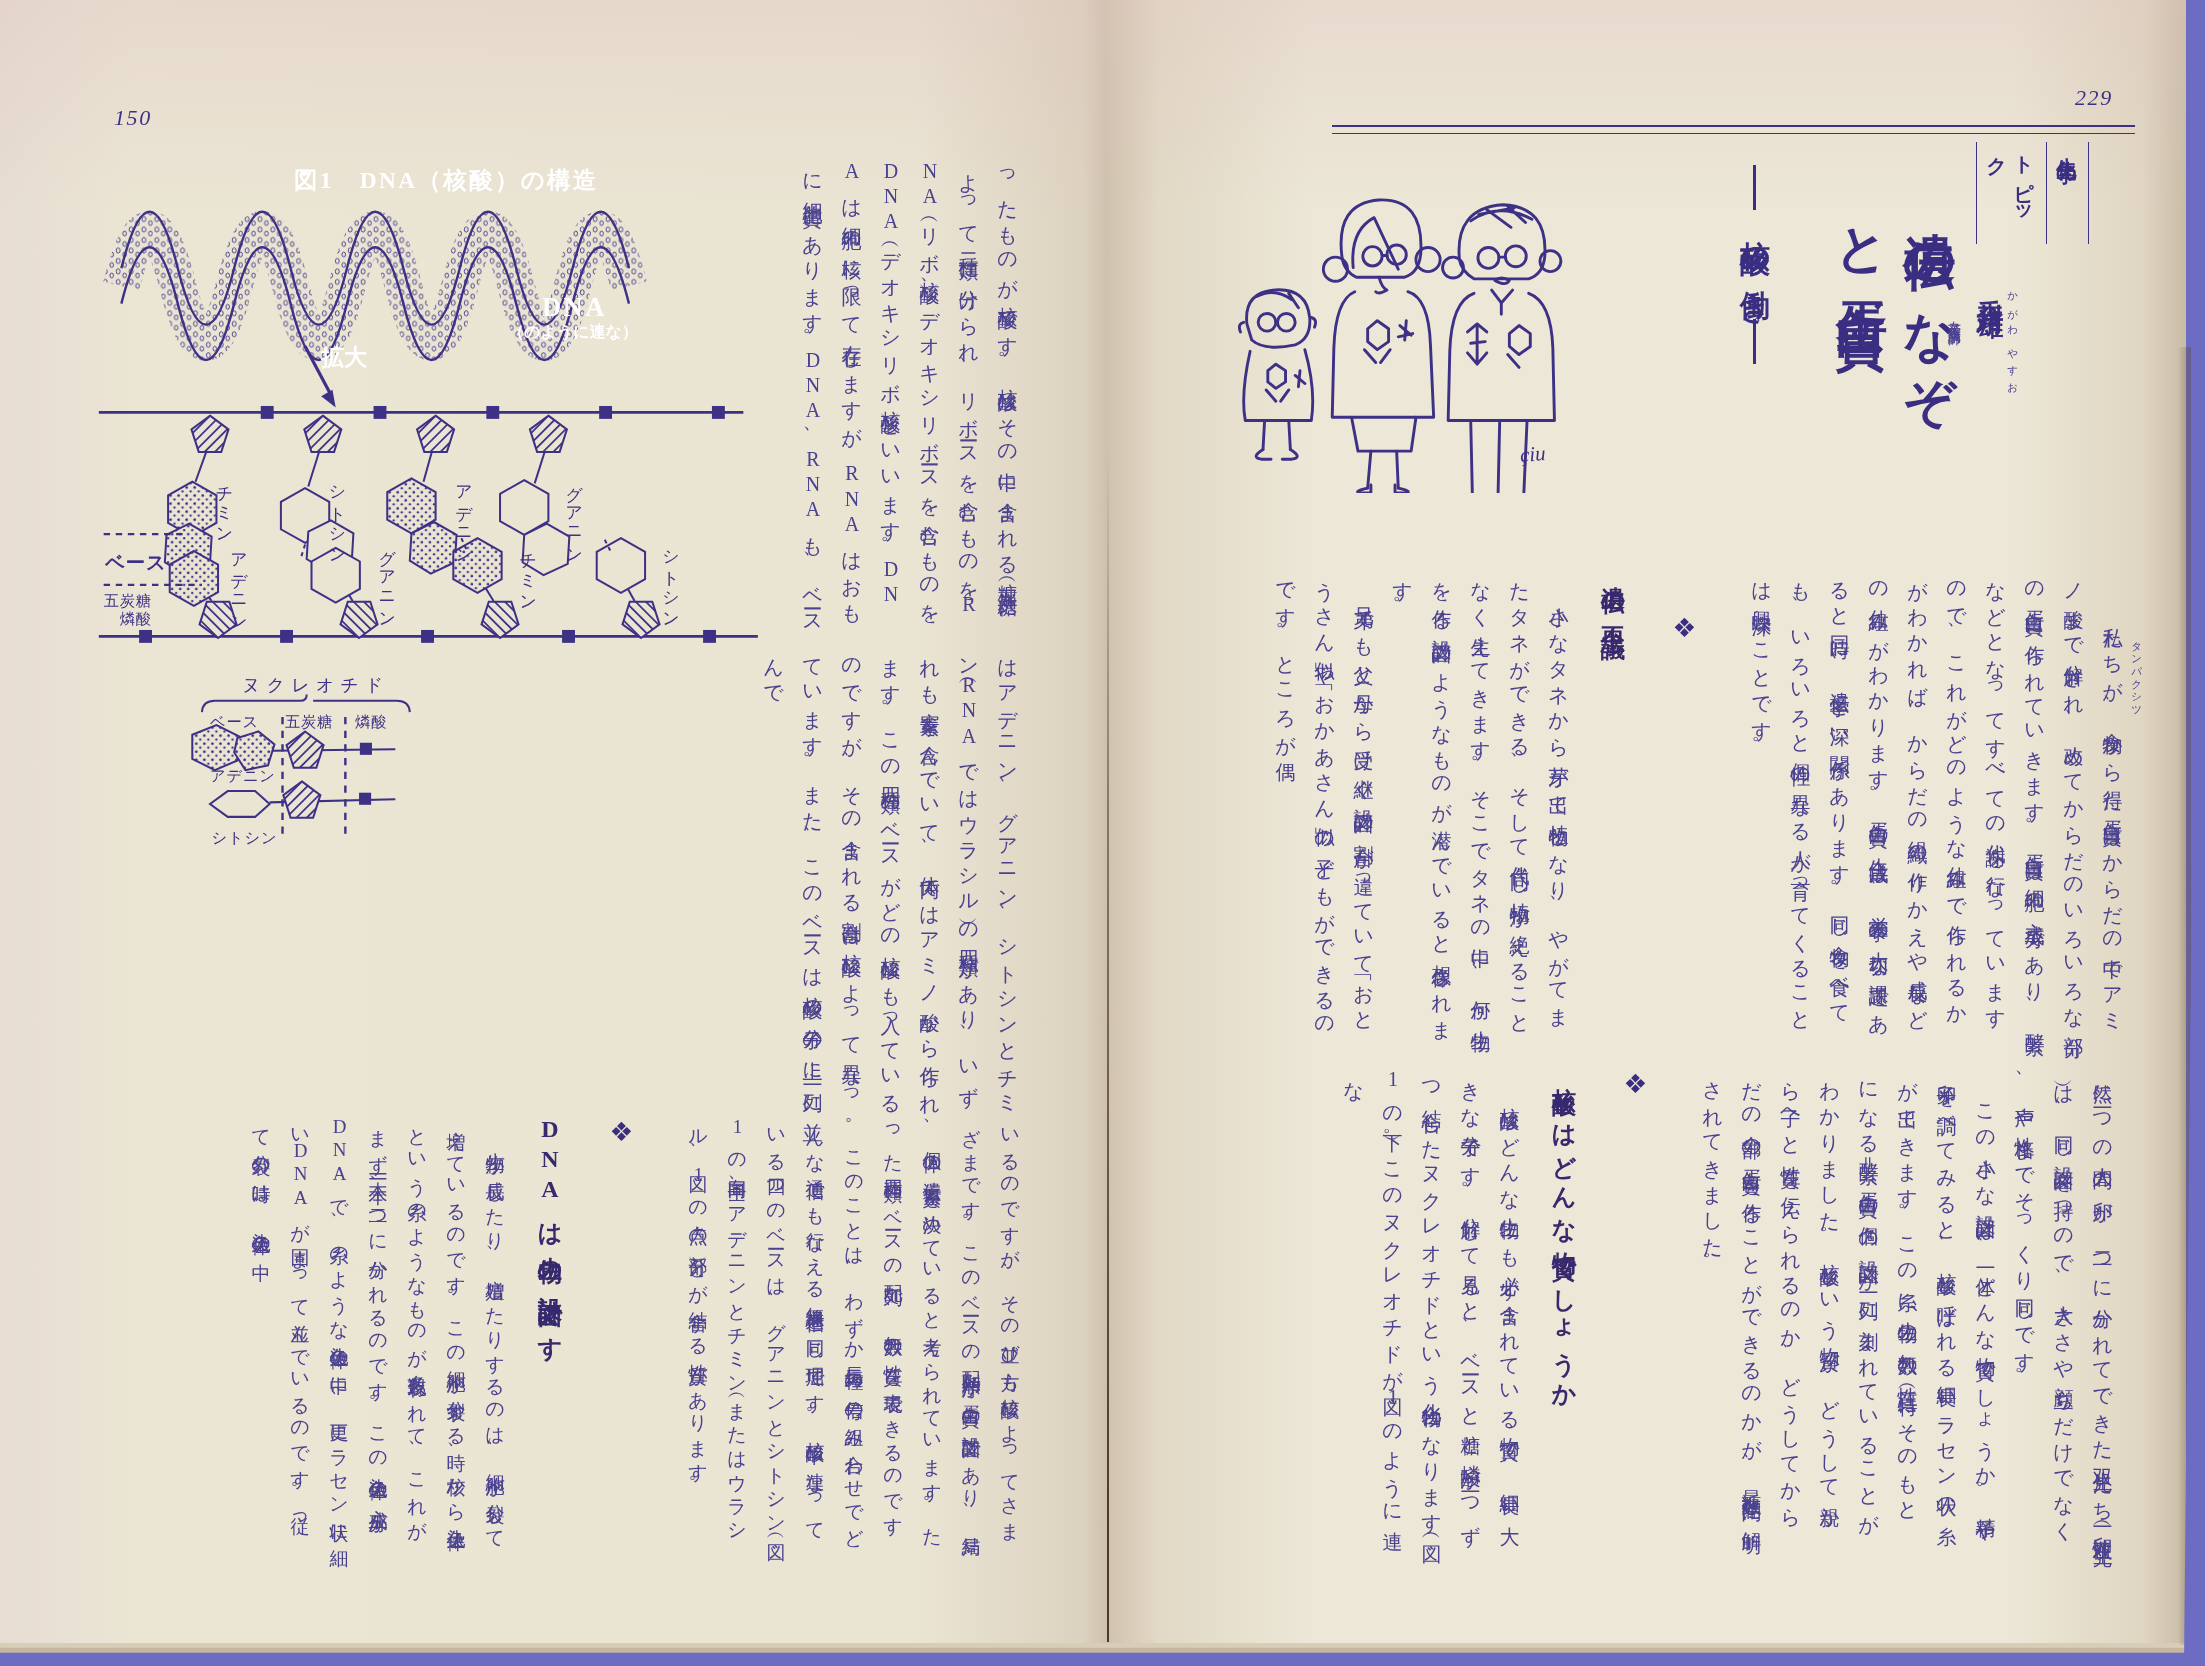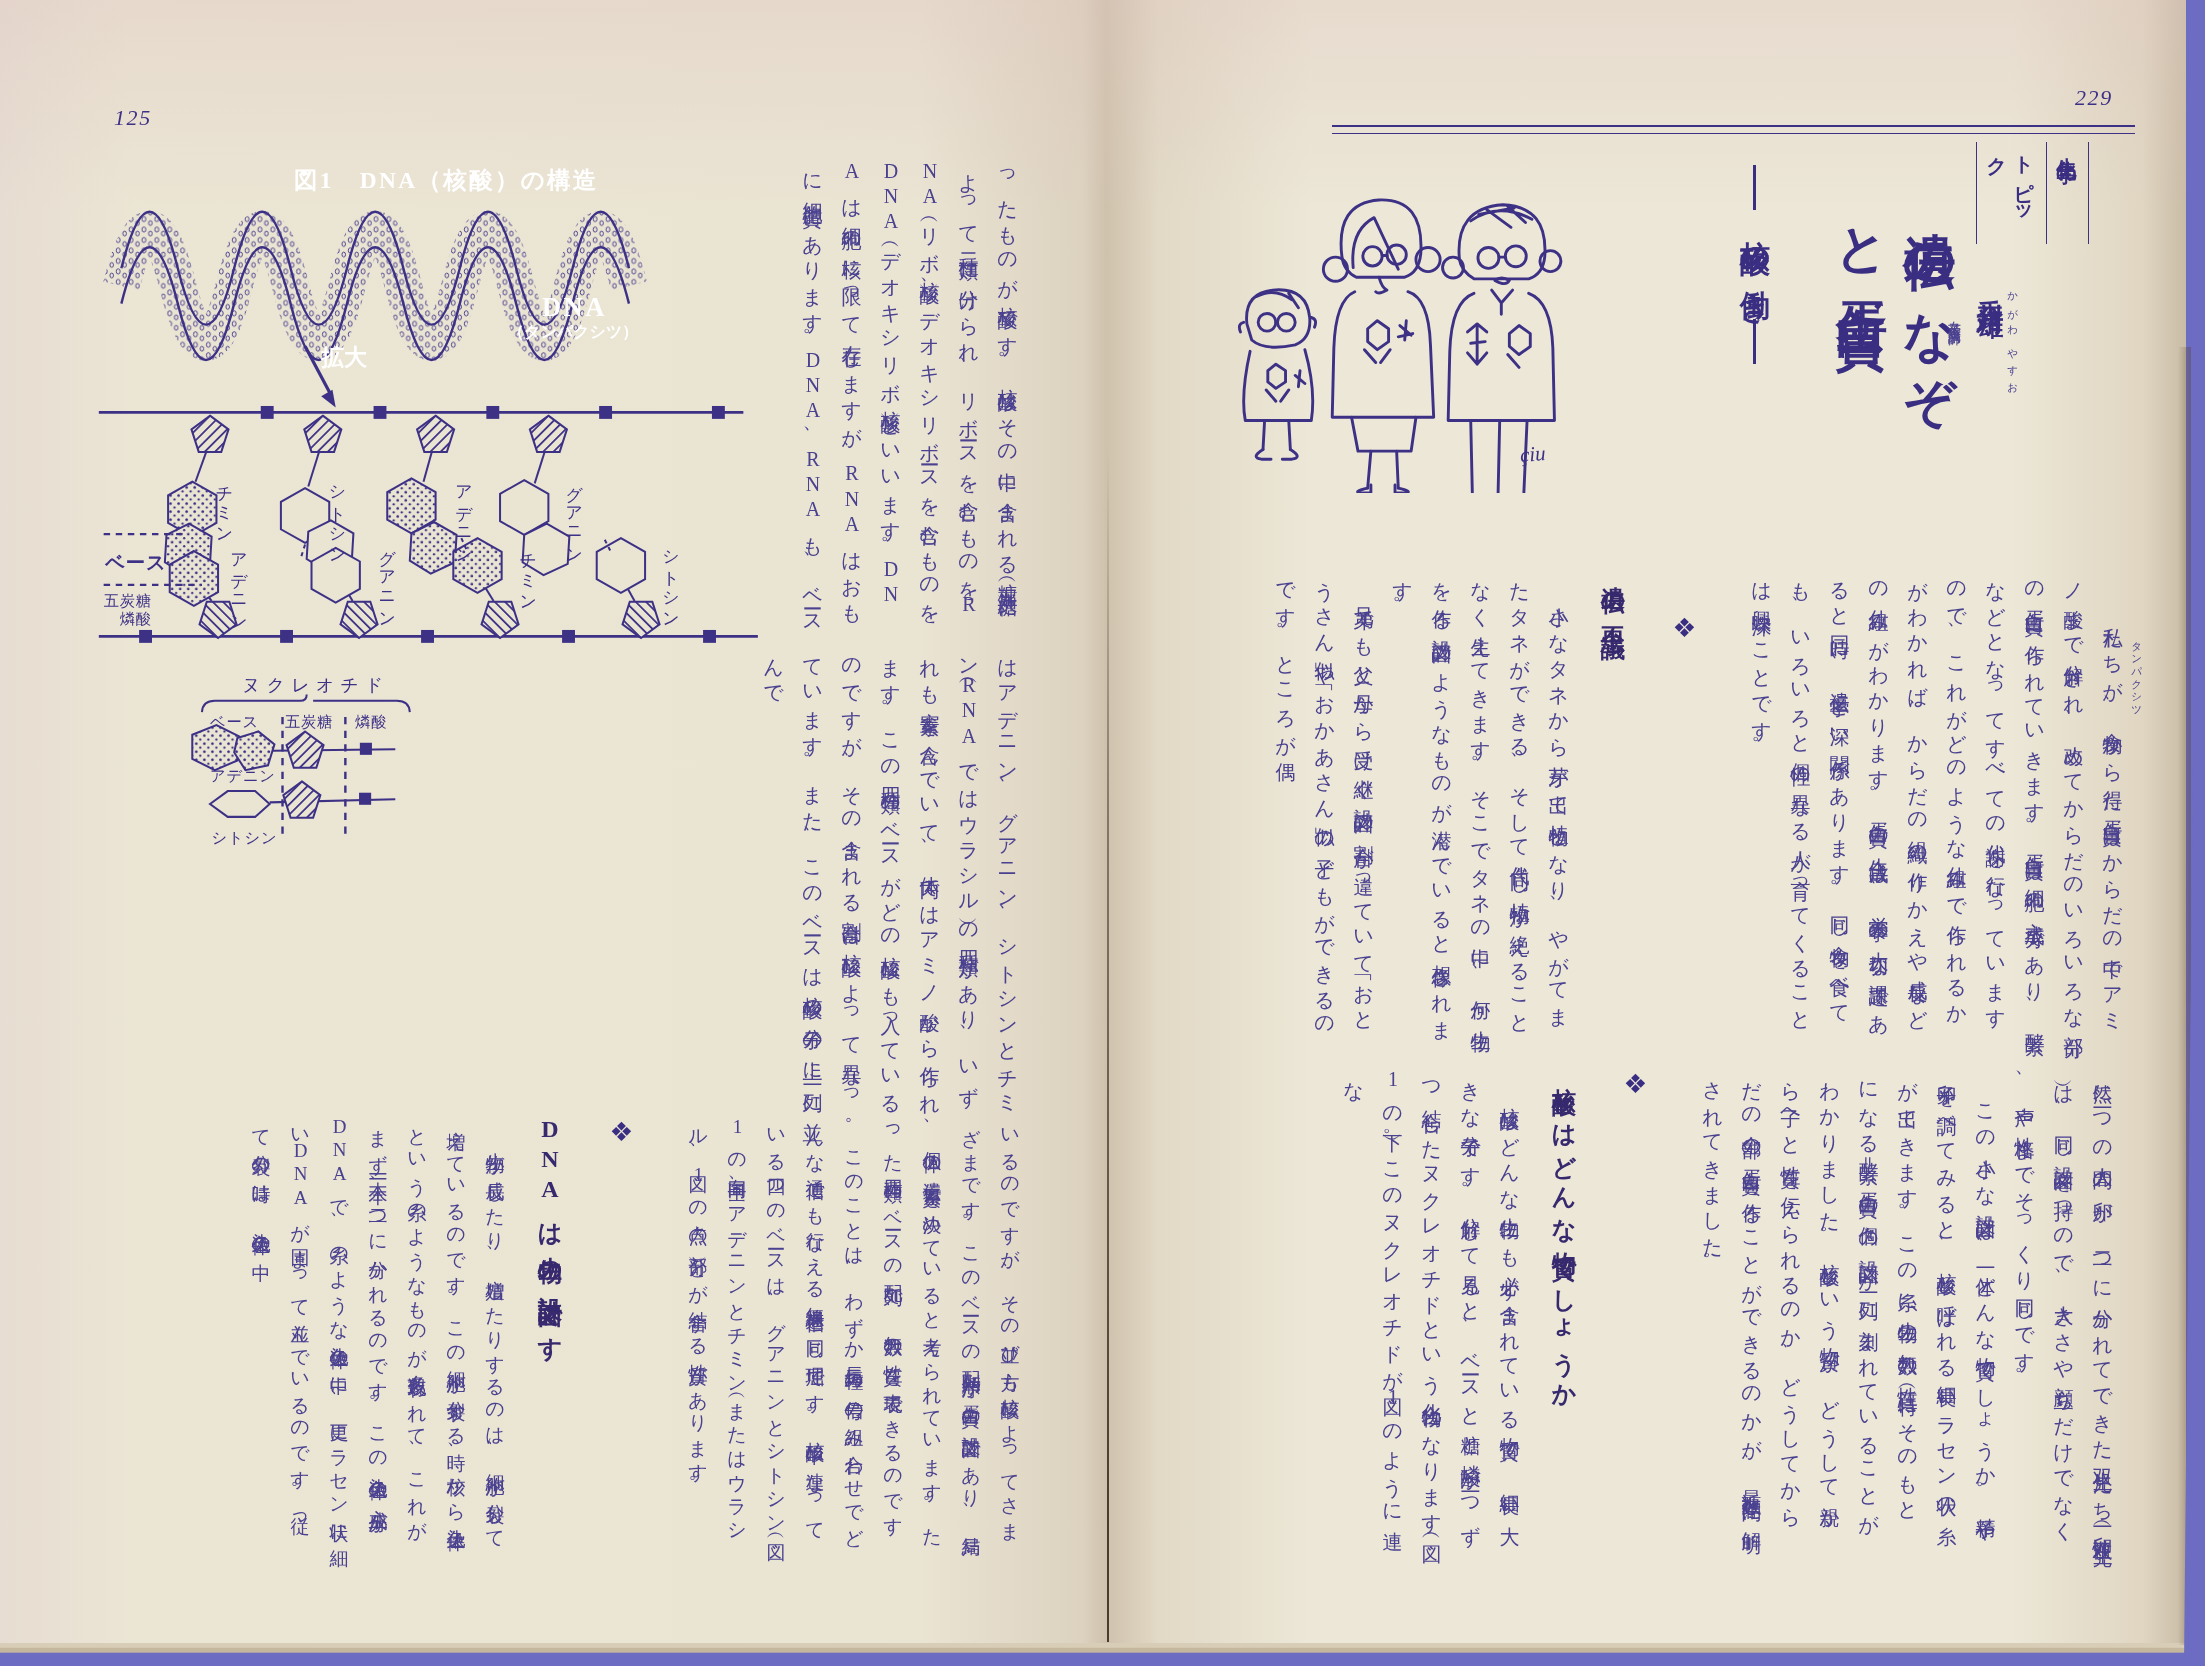--- a/index.html
+++ b/index.html
@@ -64,21 +64,21 @@
 </style>
 </head>
 <body>
 
 <div id="paper">
   <div id="foldline"></div>
 </div>
 <div id="edge-right-shadow"></div>
 <div id="edge-right"></div>
 
-<div class="pageno" style="left:114px;top:105px;">125</div>
+<div class="pageno" style="left:114px;top:105px;">150</div>
 
 <div class="hlab" id="figcaption">図1　DNA（核酸）の構造</div>
 
 <svg style="position:absolute;left:89px;top:153px;" width="951" height="709" viewBox="0 0 1180 880">
   <defs>
     <pattern id="hatch" width="9" height="9" patternUnits="userSpaceOnUse" patternTransform="rotate(45)">
       <rect width="9" height="9" fill="#eae4d3"></rect>
         <line x1="1" y1="0" x2="1" y2="9" stroke="#3d3186" stroke-width="2.4"></line>
     </pattern>
     <pattern id="dots" width="10" height="10" patternUnits="userSpaceOnUse">
@@ -207,21 +207,21 @@
 
     <path d="M150,808 l22,-16 l34,0 l18,16 l-18,16 l-34,0 z" fill="#eae4d3" stroke-width="2.5"></path>
     <line x1="224" y1="806" x2="380" y2="802" stroke-width="2.5"></line>
     <use href="#pent-d" x="264" y="804" fill="url(#hatch)" stroke-width="2.5"></use>
     <rect x="335" y="794" width="15" height="15" fill="#3d3186" stroke="none"></rect>
     <text x="152" y="856" class="slab" stroke="none">シトシン</text>
   </g>
 </svg>
 
 <div class="hlab" id="helix-dna">DNA</div>
-<div class="hlab" id="helix-sub">（タンパクシツ）</div>
+<div class="hlab" id="helix-sub">（のように連な）</div>
 <div class="hlab" id="zoomlab">拡大</div>
 
 <div class="v" id="l-bandA"><span class="seg-text">ったものが核酸です。核酸はその中に含まれる糖（五炭糖）によって二種類に分けられ、リボースを含むものを<span class="lat">RNA</span>（リボ核酸）、デオキシリボースを含むものを<span class="lat">DNA</span>（デオキシリボ核酸）といいます。<span class="lat">DNA</span>は細胞の核に限って存在しますが、<span class="lat">RNA</span>はおもに細胞質にあります。<span class="lat">DNA</span>、<span class="lat">RNA</span>も、ベース</span></div>
 <div class="v" id="l-bandB"><span class="seg-text">はアデニン、グアニン、シトシンとチミン（<span class="lat">RNA</span>ではウラシル）の四種類があり、いずれも窒素を含んでいて、体内ではアミノ酸から作られます。この四種類のベースがどの核酸にも入っているのですが、その含まれる割合は核酸によって異なっています。また、このベースは核酸の分子の上に一列に並んで</span></div>
 <div class="v" id="l-tierC"><span class="seg-text">いるのですが、その並び方も核酸によってさまざまです。このベースの配列順序が蛋白質の設計図であり、結局、個体の遺伝素質を決めていると考えられています。たった四種類のベースの配列で、無数の性質を表現できるのです。このことは、わずか長短二種の信号の組み合わせでどんな通信でも行なえる無線通信と同じ理屈です。核酸中に連なっている四つのベースは、グアニンとシトシン（図<span class="lat">1</span>の白同士）、アデニンとチミン（またはウラシル、図<span class="lat">1</span>の点々の部分）とが結合する性質があります。</span>
 <span class="seg-ornament">❖</span>
 <span class="seg-heading"><span class="lat">DNA</span>は生物の設計図です</span>
 <span class="seg-text">　生物が成長したり、増殖したりするのは、細胞が分裂して増えているのです。この細胞が分裂する時、核から染色体という糸のようなものが多数現われて、これがまず一本一本、二つに分かれるのです。この染色体の主成分が<span class="lat">DNA</span>で、糸のような染色体の中に、更にラセン状に細い<span class="lat">DNA</span>が固まって並んでいるのです。従って分裂の時は、染色体の中</span></div>
 
 <div class="pageno" style="left:2075px;top:85px;">229</div>

